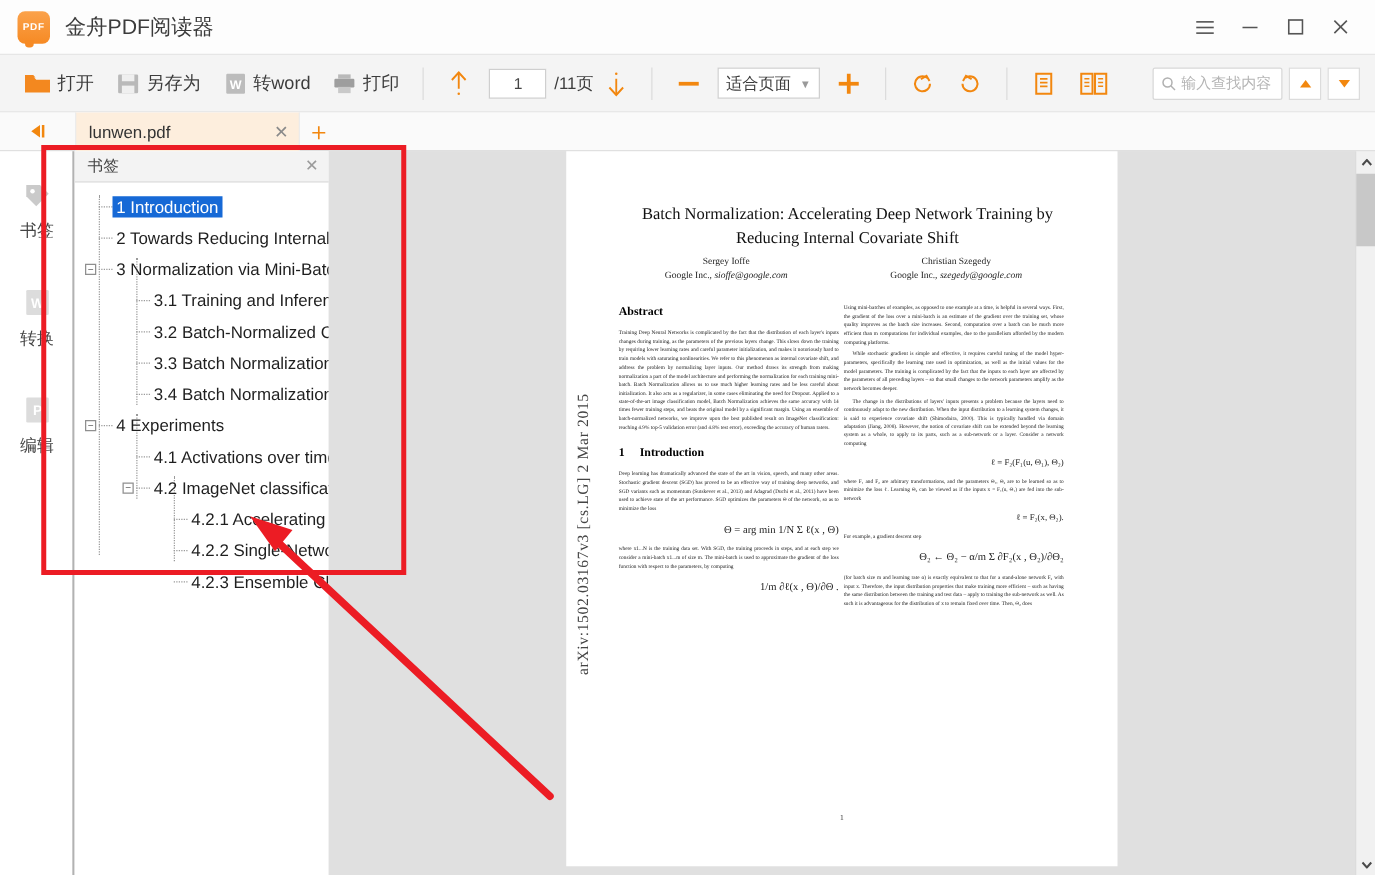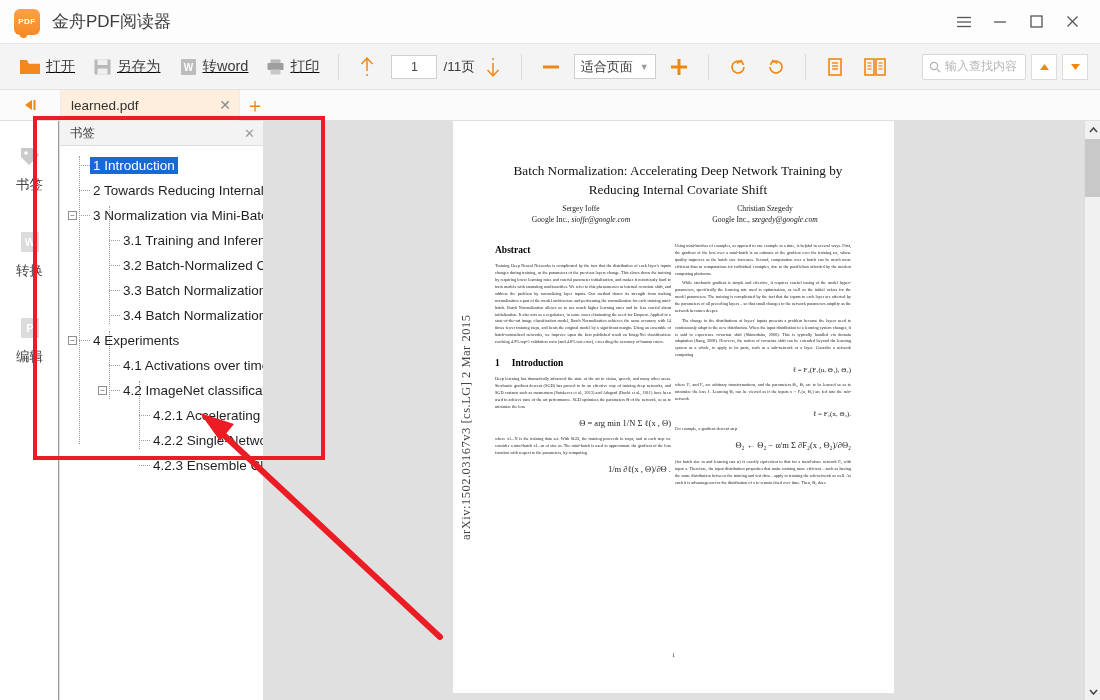--- a/index.html
+++ b/index.html
@@ -35,21 +35,21 @@
   }
   .win-btn:last-child { margin-right: 10px; }
   .win-btn svg { display: block; }
 
   
   .toolbar {
     position: absolute; left: 0; top: 44px; width: 1100px; height: 46px;
     background: #f4f4f4; border-bottom: 1px solid #e3e3e3;
     display: flex; align-items: center; padding-left: 10px;
   }
-  .tbtn { display: flex; align-items: center; height: 34px; padding: 0 9px; cursor: default; text-decoration: underline; }
+  .tbtn { display: flex; align-items: center; height: 34px; padding: 0 9px; cursor: default; }
   .tbtn .lbl { font-size: 14.5px; color: #3c3c3c; margin-left: 5px; }
   .sep { width: 1px; height: 26px; background: #dcdcdc; margin: 0 10px; }
   .pagebox {
     width: 46px; height: 24px; border: 1px solid #cfcfcf; background: #fff;
     font-size: 12.5px; color: #444; text-align: center; line-height: 22px; margin: 0 6px;
   }
   .pagetot { font-size: 13.5px; color: #3c3c3c; }
   .zoomsel {
     width: 82px; height: 25px; border: 1px solid #cfcfcf; background: #fff;
     display: flex; align-items: center; padding: 0 6px; margin: 0 4px;
@@ -340,21 +340,21 @@
   </div>
 
   <div class="tabstrip">
     <div class="collapse-btn">
       <svg width="17" height="14" viewBox="0 0 17 14">
         <polygon points="10,2 10,12 3,7" fill="#f2870f"></polygon>
         <rect x="11.5" y="2" width="2" height="10" fill="#f2870f"></rect>
       </svg>
     </div>
     <div class="doctab">
-      <span class="nm">learned.pdf</span>
+      <span class="nm">lunwen.pdf</span>
       <span class="cl">✕</span>
     </div>
     <div class="plustab">＋</div>
   </div>
 
   <div class="body">
 
     <div class="rail">
       <div class="rail-item">
         <span class="rail-ico">

